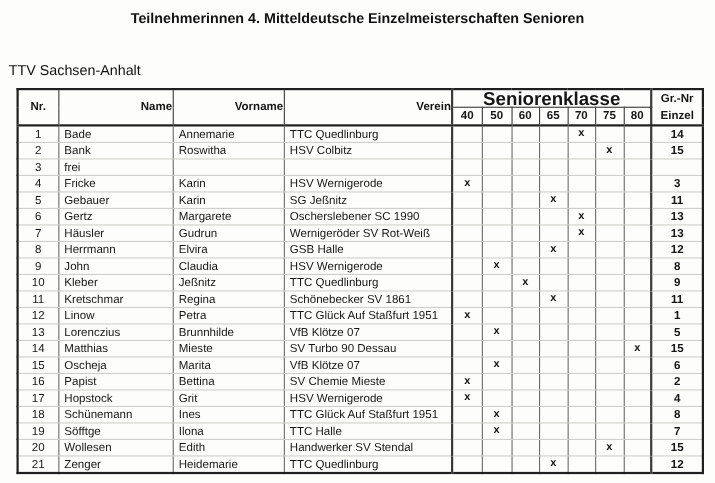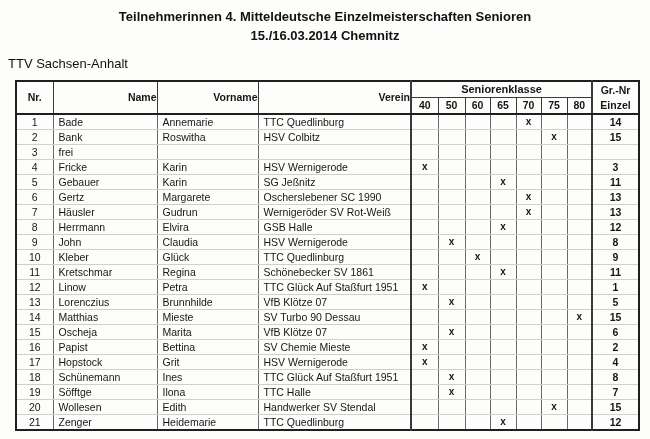--- a/index.html
+++ b/index.html
@@ -25,40 +25,39 @@
   }
   table.participants{border:2px solid #1f1f1f;}
   th{
     padding:0;height:15px;line-height:15px;
     font-size:10.5px;font-weight:bold;
     border:1px solid #3a3a3a;
     text-align:center;overflow:hidden;white-space:nowrap;
     background:#fdfdfb;
   }
   th.left{text-align:right;padding-left:0;}
-  th.sk{font-size:11px;}
+  th.sk{font-size:17px;}
   th.gr div{line-height:15px;}
   thead th[rowspan], thead tr.sub th{border-bottom:2px solid #1f1f1f;}
   td{
     padding:0;height:14px;line-height:14px;
     text-align:center;overflow:hidden;white-space:nowrap;
     border-left:1px solid #6b6b6b;border-right:1px solid #6b6b6b;
     border-top:1px solid #cfcfcb;border-bottom:1px solid #cfcfcb;
   }
   td.left{text-align:left;padding-left:5px;}
   td.mk{font-weight:bold;font-size:10px;}
   td.gr-cell{font-weight:bold;}
   .sep-l{border-left-width:2px;border-left-color:#3a3a3a;}
 </style>
 </head>
 <body>
 
 <div class="doc-title">
   <div>Teilnehmerinnen 4. Mitteldeutsche Einzelmeisterschaften Senioren</div>
-  <div>15./16.03.2014 Chemnitz</div>
 </div>
 
 <div class="section-heading">TTV Sachsen-Anhalt</div>
 
 <table class="participants">
   <colgroup>
     <col style="width:37px">
       <col style="width:104px">
       <col style="width:101px">
       <col style="width:153px">
@@ -216,21 +215,21 @@
         <td class="mk"></td>
         <td class="mk"></td>
         <td class="mk"></td>
         <td class="mk"></td>
         <td class="mk"></td>
         <td class="gr-cell sep-l">8</td>
       </tr>
       <tr>
         <td>10</td>
         <td class="left">Kleber</td>
-        <td class="left">Glück</td>
+        <td class="left">Jeßnitz</td>
         <td class="left">TTC Quedlinburg</td>
         <td class="mk sep-l"></td>
         <td class="mk"></td>
         <td class="mk">x</td>
         <td class="mk"></td>
         <td class="mk"></td>
         <td class="mk"></td>
         <td class="mk"></td>
         <td class="gr-cell sep-l">9</td>
       </tr>

